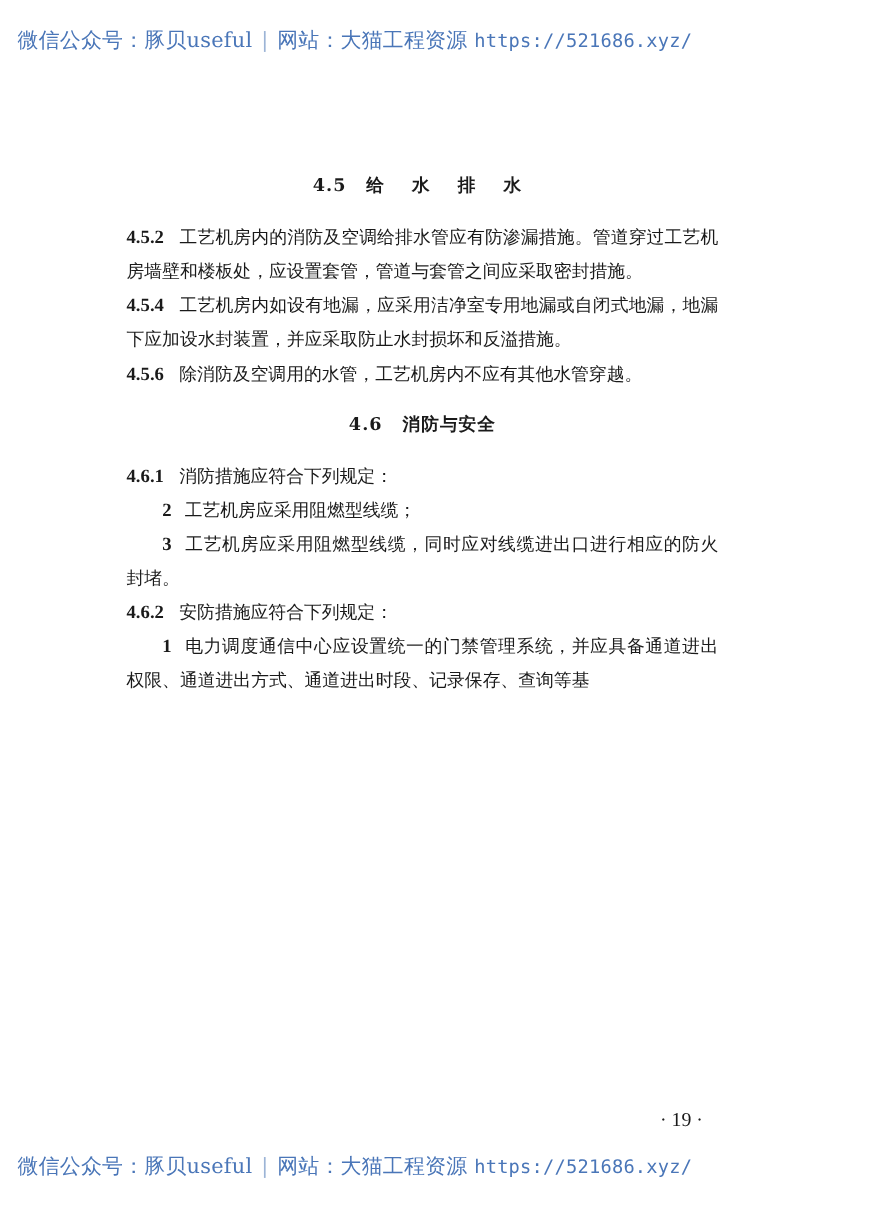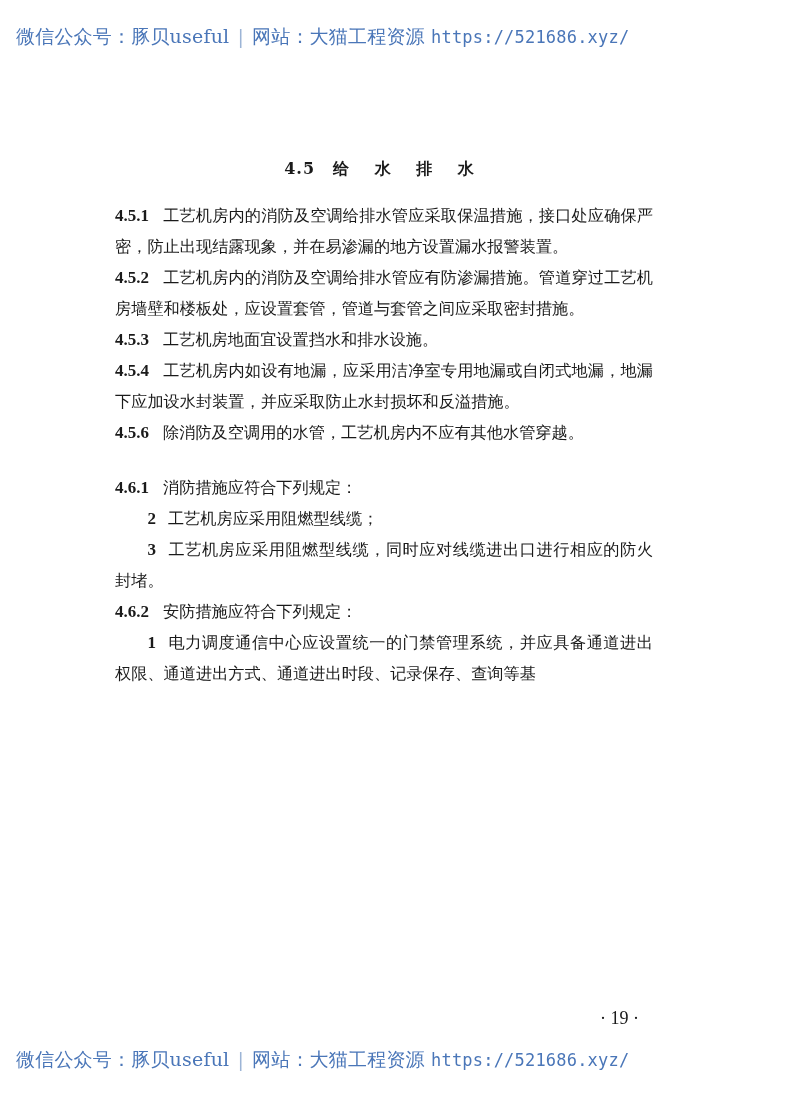--- a/index.html
+++ b/index.html
@@ -37,27 +37,28 @@
 
 <div class="banner top">
   <span>微信公众号：豚贝useful</span><span class="sep">|</span><span>网站：大猫工程资源</span> <span class="mono">https://521686.xyz/</span>
 </div>
 
 <div class="page">
   <div class="section-title spaced">
     <span class="num">4.5</span><span class="txt">给 水 排 水</span>
   </div>
   <div class="gap"></div>
-  <div class="para"><span class="clause-num">4.5.1</span><span>工艺机房内的消防及空调给排水管应采取保温措施，接口处应确保严密，防止出现结露现象，并在易渗漏的地方设置漏水报警装置。</span></div>
   <div class="para"><span class="clause-num">4.5.2</span><span>工艺机房内的消防及空调给排水管应有防渗漏措施。管道穿过工艺机房墙壁和楼板处，应设置套管，管道与套管之间应采取密封措施。</span></div>
-  <div class="para"><span class="clause-num">4.5.3</span><span>工艺机房地面宜设置挡水和排水设施。</span></div>
   <div class="para"><span class="clause-num">4.5.4</span><span>工艺机房内如设有地漏，应采用洁净室专用地漏或自闭式地漏，地漏下应加设水封装置，并应采取防止水封损坏和反溢措施。</span></div>
   <div class="para"><span class="clause-num">4.5.6</span><span>除消防及空调用的水管，工艺机房内不应有其他水管穿越。</span></div>
 
   <div class="gap"></div>
+  <div class="section-title">
+    <span class="num">4.6</span><span class="txt">消防与安全</span>
+  </div>
   <div class="gap"></div>
 
   <div class="para"><span class="clause-num">4.6.1</span><span>消防措施应符合下列规定：</span></div>
   <div class="para item"><span class="clause-num">2</span><span>工艺机房应采用阻燃型线缆；</span></div>
   <div class="para item"><span class="clause-num">3</span><span>工艺机房应采用阻燃型线缆，同时应对线缆进出口进行相应的防火封堵。</span></div>
 
   <div class="para"><span class="clause-num">4.6.2</span><span>安防措施应符合下列规定：</span></div>
   <div class="para item"><span class="clause-num">1</span><span>电力调度通信中心应设置统一的门禁管理系统，并应具备通道进出权限、通道进出方式、通道进出时段、记录保存、查询等基</span></div>
 </div>
 

